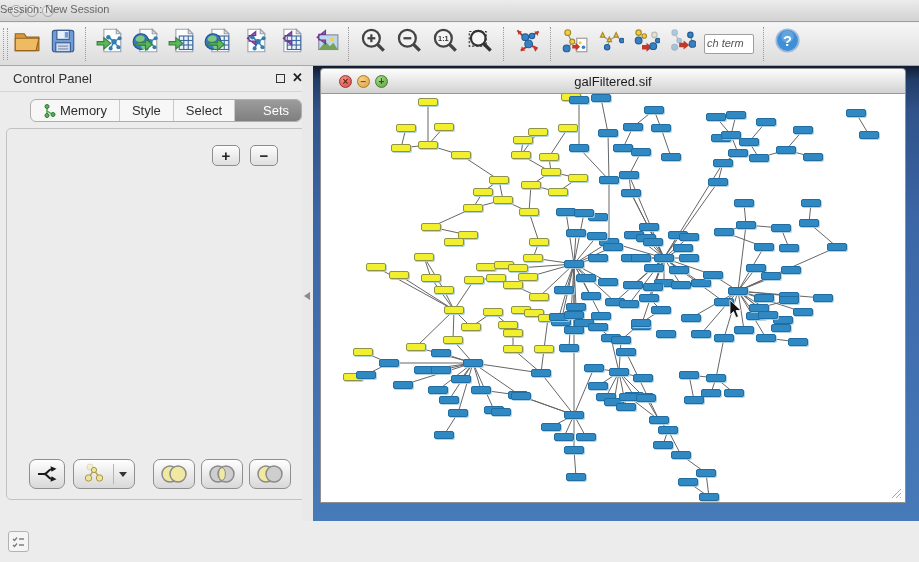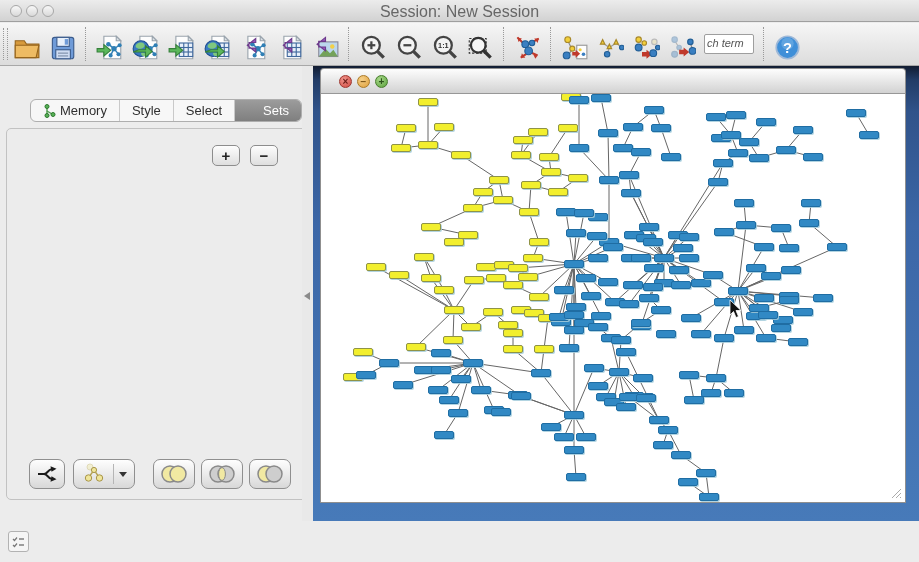--- a/index.html
+++ b/index.html
@@ -5,29 +5,29 @@
   * { margin:0; padding:0; box-sizing:border-box; }
   html,body { width:919px; height:562px; overflow:hidden; font-family:"Liberation Sans",sans-serif; background:#ececec; }
   .abs { position:absolute; }
   #app { position:relative; width:919px; height:562px; background:#ececec; }
 
   
   #titlebar { position:absolute; left:0; top:0; width:919px; height:22px;
     background:linear-gradient(#ececec,#d2d2d2); border-bottom:1px solid #9f9f9f; }
   .tl-circle { position:absolute; top:5px; width:12px; height:12px; border-radius:50%;
     border:1px solid #a7a7a7; background:linear-gradient(#f8f8f8,#d9d9d9); }
-  #win-title { position:absolute; top:3px; width:100%; text-align:center; font-size:16px; color:#676767; }
+  #win-title { position:absolute; top:3px; width:100%; text-align:left; font-size:11px; color:#676767; }
 
   
   #toolbar { position:absolute; left:0; top:23px; width:919px; height:43px;
     background:linear-gradient(#f6f6f6,#dcdcdc); border-bottom:1px solid #a8a8a8;
     display:flex; align-items:center; }
   .tb-handle { width:5px; height:32px; margin-left:3px; border-left:1px dotted #999; border-right:1px dotted #999; }
   .tb-sep { width:1px; height:34px; border-left:1px dotted #999; margin:0 5px; }
-  .tb-btn { width:36px; height:34px; display:flex; align-items:flex-end; justify-content:center; background:transparent; border:0; }
+  .tb-btn { width:36px; height:34px; display:flex; align-items:flex-start; justify-content:center; background:transparent; border:0; }
   .tb-btn svg { width:27px; height:27px; }
   #search-box { width:50px; height:20px; background:#fff; border:1px solid #9e9e9e; border-radius:2px;
     font-size:11px; font-style:italic; color:#555; padding:2px 2px; overflow:hidden; white-space:nowrap; margin:0 4px; }
 
   
   #control-panel { position:absolute; left:0; top:66px; width:313px; height:455px; background:#ececec; }
   #cp-header { position:absolute; left:0; top:0; width:100%; height:26px; border-bottom:1px solid #d6d6d6; }
   #cp-title { position:absolute; left:13px; top:5px; font-size:13px; color:#303030; }
   #cp-float { position:absolute; right:28px; top:8px; width:9px; height:9px; border:1.5px solid #333; }
   #cp-close { position:absolute; right:10px; top:4px; font-size:13px; color:#222; font-weight:bold; }
@@ -344,20 +344,25 @@
       <button class="tb-btn">
         <svg viewBox="0 0 24 24">
           <circle cx="12" cy="12" r="10" fill="#3f8fd8" stroke="#9fb9d8" stroke-width="1.5"></circle>
           <circle cx="12" cy="8.5" r="5.5" fill="#7cb7e8" opacity="0.55"></circle>
           <text x="12" y="16.5" font-size="13" font-weight="bold" text-anchor="middle" fill="#fff" font-family="Liberation Sans,sans-serif">?</text>
         </svg>
       </button>
     </div>
 
   <div id="control-panel">
+    <div id="cp-header">
+      <span id="cp-title">Control Panel</span>
+      <span id="cp-float"></span>
+      <span id="cp-close">✕</span>
+    </div>
 
     <div id="cp-tabs">
       <div class="cp-tab">
         <svg width="13" height="14" viewBox="0 0 13 14">
           <line x1="4" y1="3" x2="4" y2="11" stroke="#4f9c4f" stroke-width="1.4"></line>
           <line x1="4" y1="7" x2="9" y2="10" stroke="#4f9c4f" stroke-width="1.4"></line>
           <circle cx="4" cy="2.5" r="2" fill="#57b157" stroke="#2f7a2f"></circle>
           <circle cx="4" cy="11.5" r="2" fill="#57b157" stroke="#2f7a2f"></circle>
           <circle cx="10" cy="10.5" r="2" fill="#57b157" stroke="#2f7a2f"></circle>
         </svg>
@@ -425,20 +430,21 @@
   <div id="splitter">
     <div id="splitter-arrow"></div>
   </div>
 
   <div id="desktop">
     <div id="net-window">
       <div id="net-titlebar">
         <span class="nw-circle" id="nw-close">×</span>
         <span class="nw-circle" id="nw-min">−</span>
         <span class="nw-circle" id="nw-max">+</span>
+        <div id="net-title">galFiltered.sif</div>
       </div>
       <div id="net-canvas">
         <svg id="edges-svg" width="586" height="409">
             <line x1="107" y1="8" x2="107" y2="51" stroke="#666666" stroke-width="1"></line>
             <line x1="85" y1="34" x2="80" y2="54" stroke="#666666" stroke-width="1"></line>
             <line x1="80" y1="54" x2="107" y2="51" stroke="#666666" stroke-width="1"></line>
             <line x1="107" y1="51" x2="140" y2="61" stroke="#666666" stroke-width="1"></line>
             <line x1="123" y1="33" x2="107" y2="51" stroke="#666666" stroke-width="1"></line>
             <line x1="140" y1="61" x2="178" y2="86" stroke="#666666" stroke-width="1"></line>
             <line x1="178" y1="86" x2="182" y2="106" stroke="#666666" stroke-width="1"></line>

